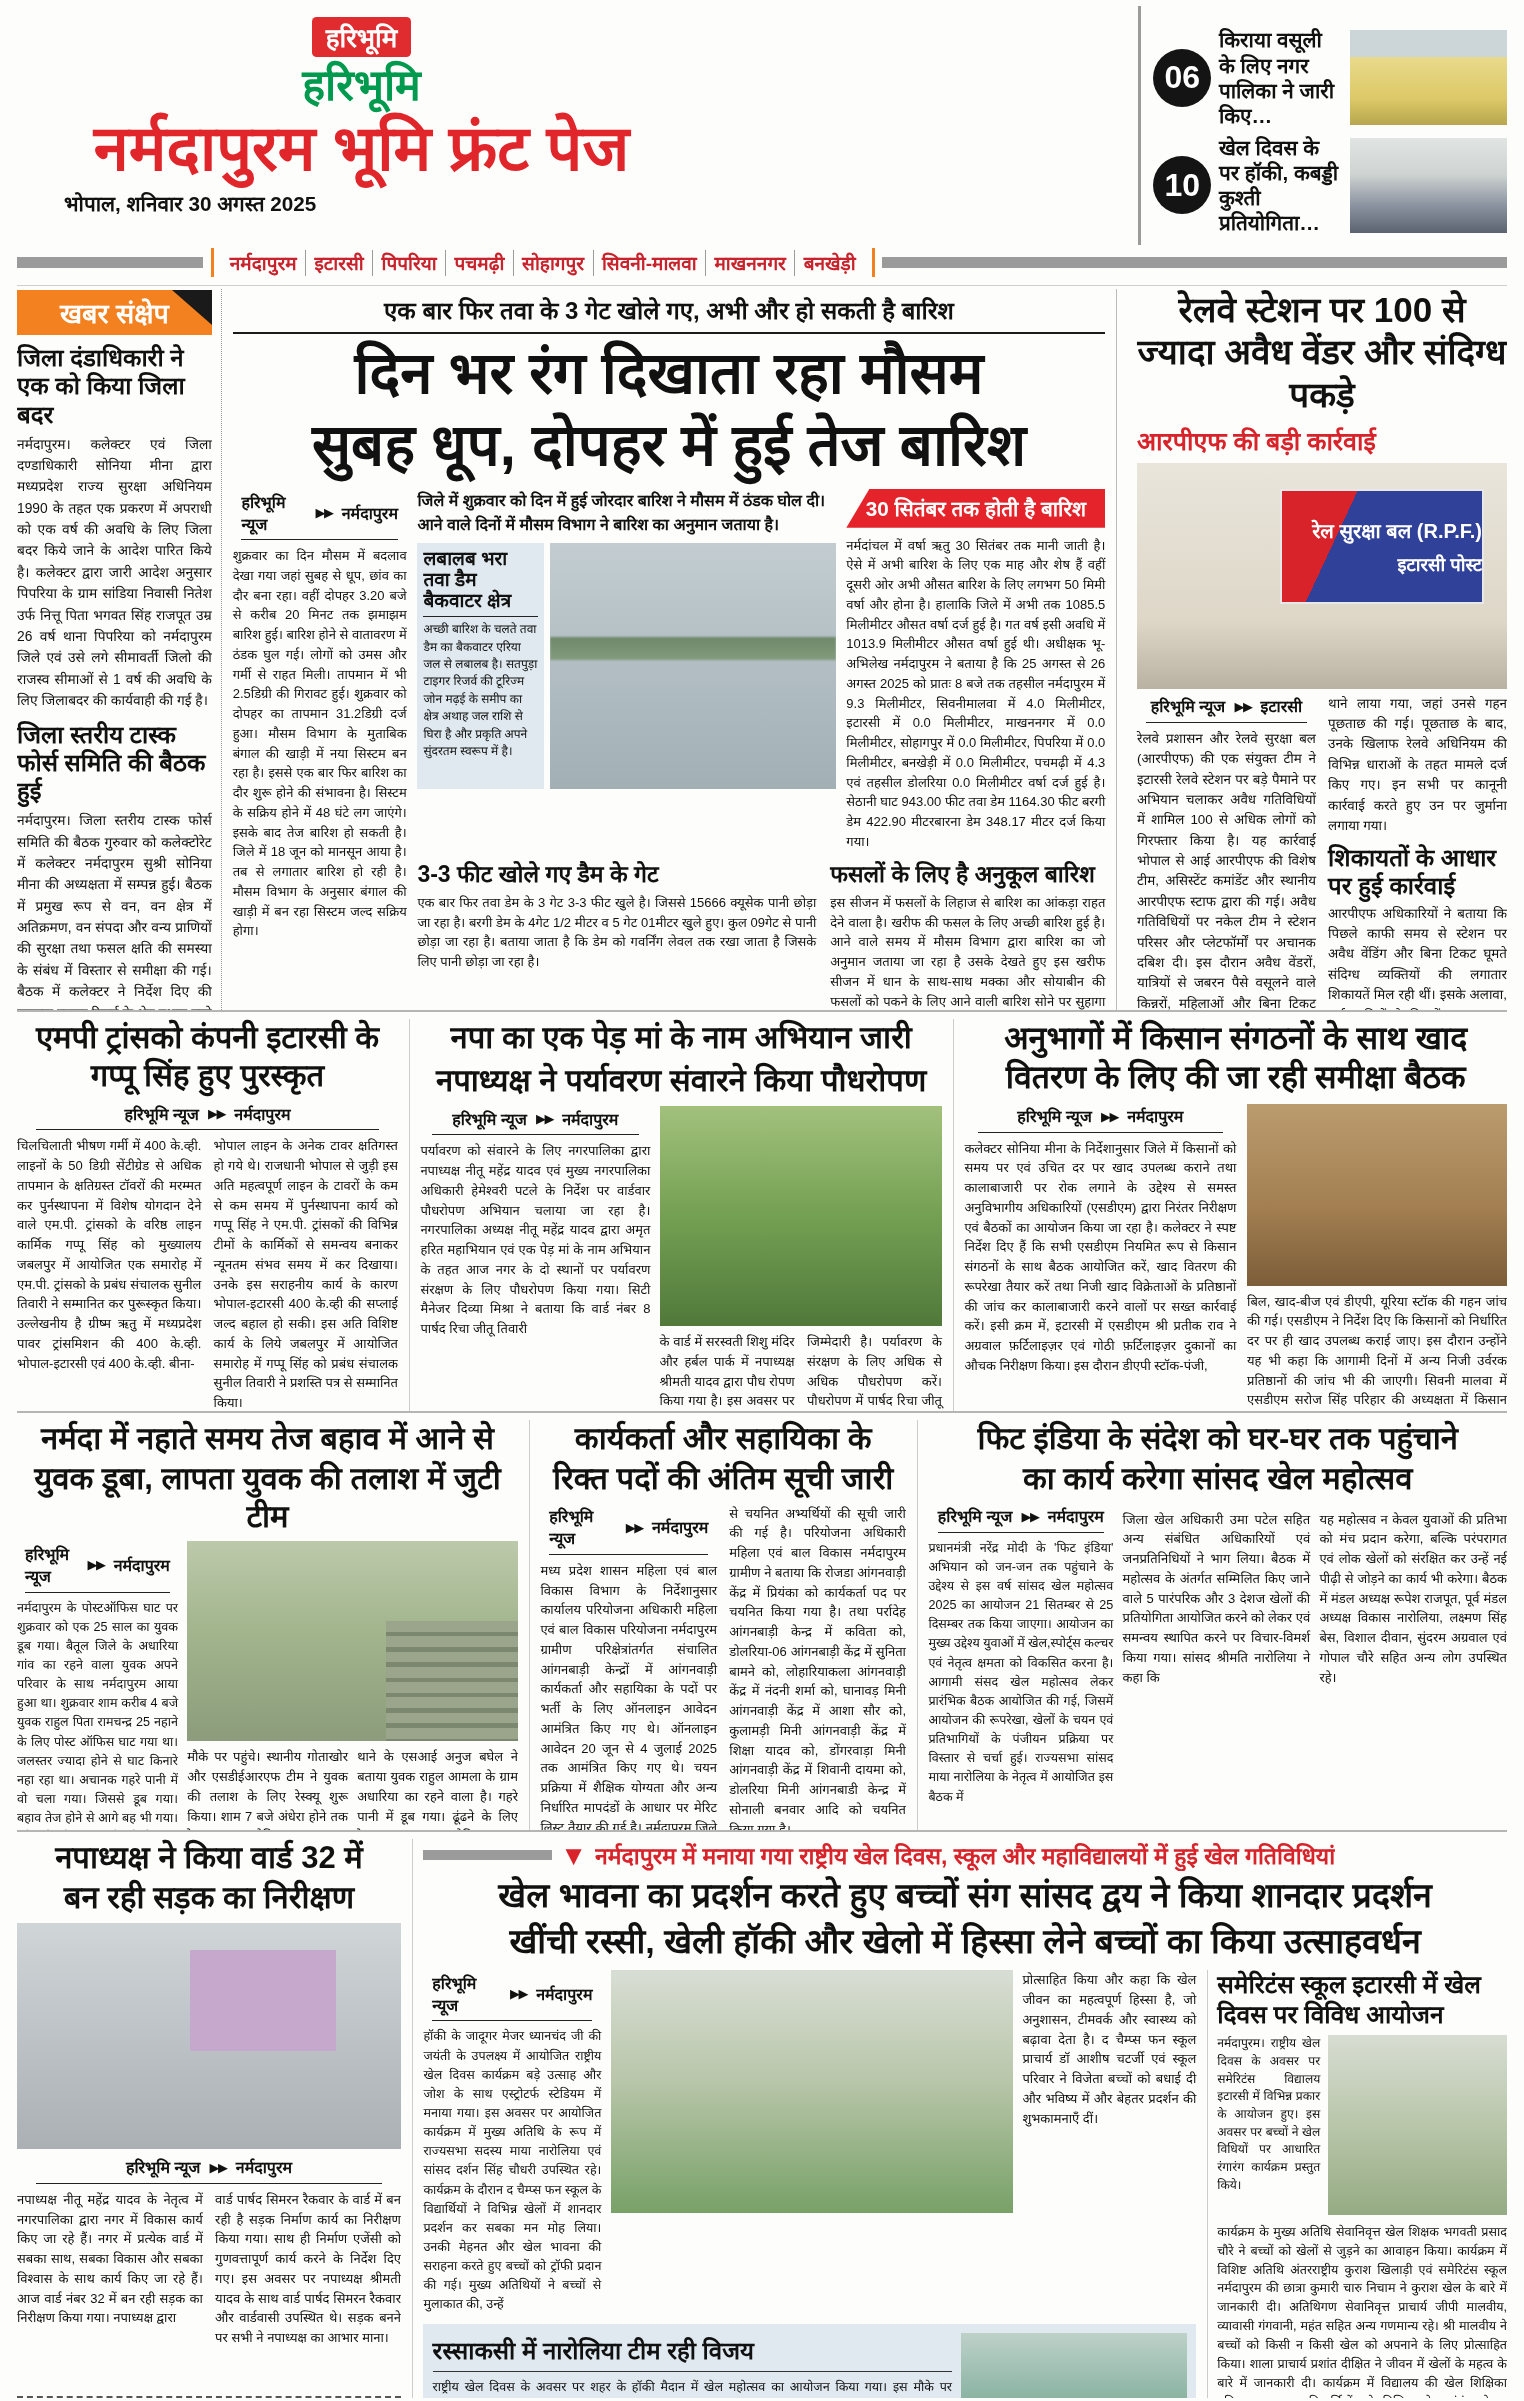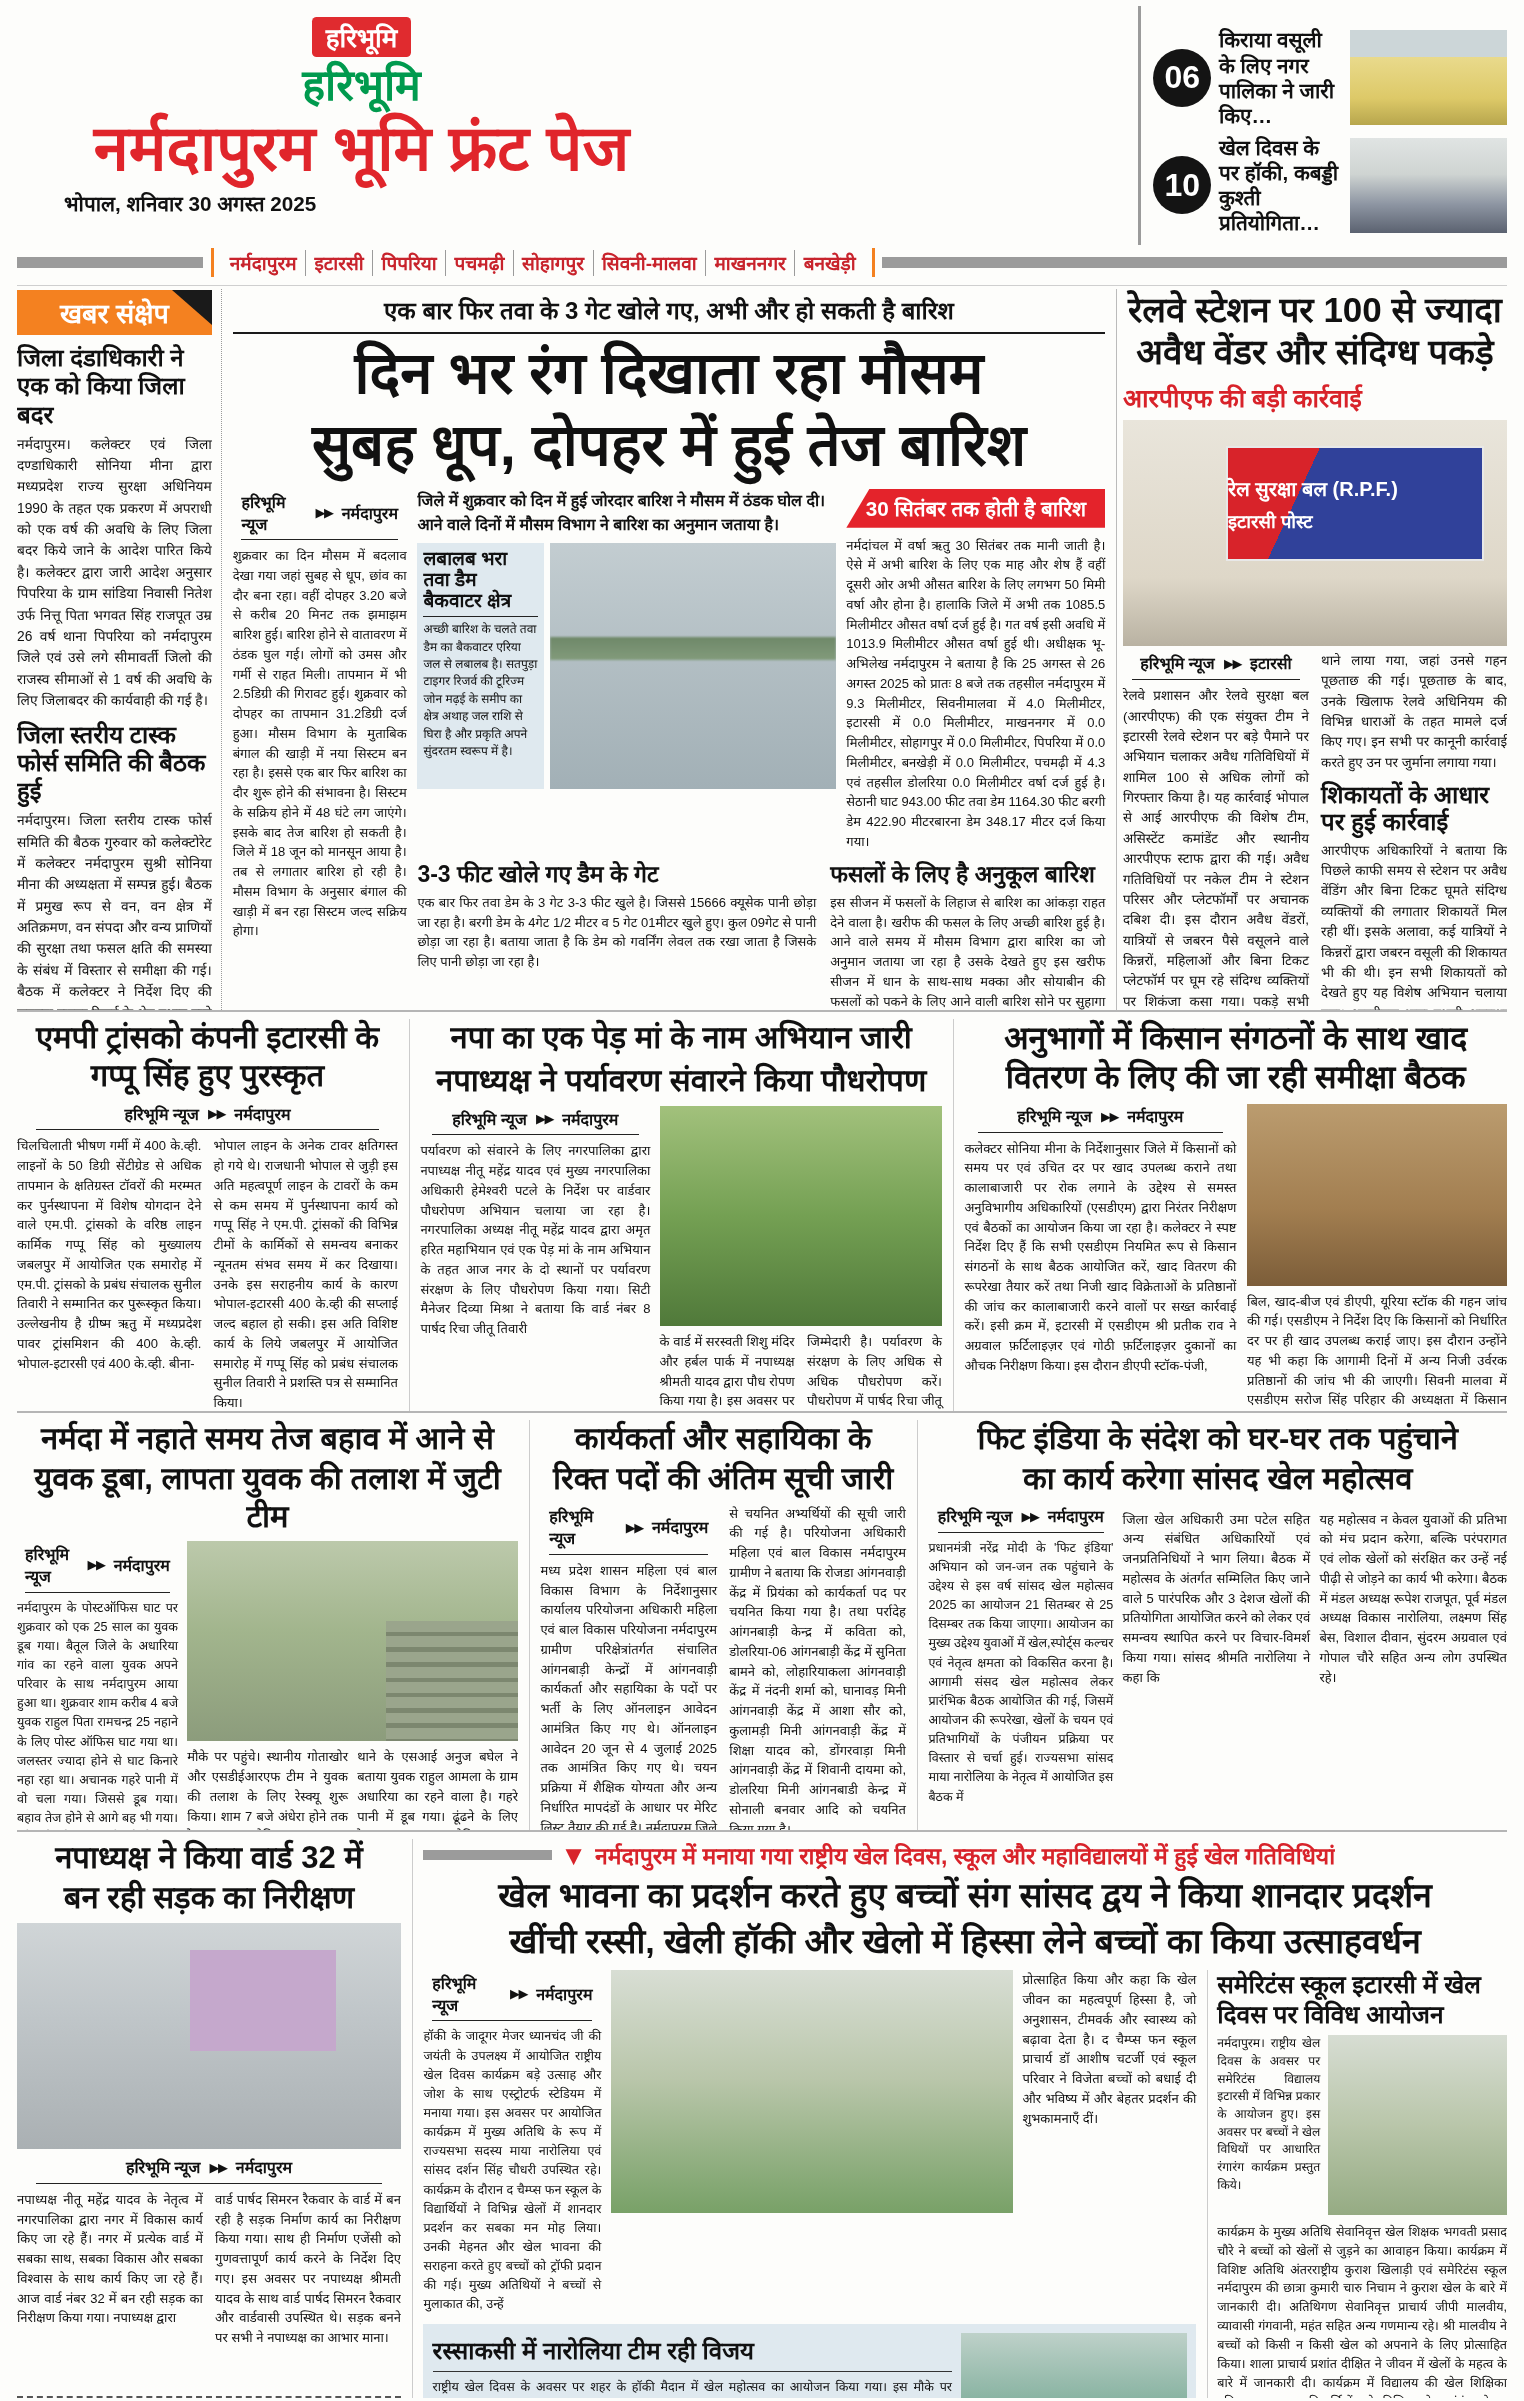--- a/index.html
+++ b/index.html
@@ -63,25 +63,25 @@
   .bluebox p{font-size:12px;line-height:1.45}
   .photo-lake{flex:1;height:246px;background:linear-gradient(180deg,#c3cdd1 0%,#b3bfc4 45%,#a2b0b6 100%)}
   .treeline{position:absolute;top:38%;left:0;right:0;height:23px;background:linear-gradient(180deg,#5d7a52,#77936a);filter:blur(0.8px);opacity:.8}
   .redcol{width:259px;flex-shrink:0}
   .redbox-title{background:#e4232b;color:#fff;font-size:20.7px;font-weight:800;text-align:center;padding:5.4px 3.1px;clip-path:polygon(23px 0,100% 0,100% 100%,0 100%)}
   .redbox-body{font-size:13px;line-height:1.52;padding-top:7.7px;text-align:justify}
   .wx-bottom{display:flex;gap:13.8px;margin-top:9.2px}
   .gates{flex:1.45}
   .crops{flex:1}
 
-  .railway{flex:1;padding-left:6px;border-left:1.5px solid #bbb;overflow:hidden}
+  .railway{flex:1;padding-left:20px;border-left:1.5px solid #bbb;overflow:hidden}
   .rw-headline{font-size:35px;font-weight:800;line-height:1.22;text-align:center}
   .rw-sub{color:#d8232a;font-size:25px;font-weight:800;text-align:left;margin:6.1px 0}
   .photo-rpf{height:226px;background:linear-gradient(180deg,#e9e5db 0%,#ded7c8 70%,#b9b2a2 100%)}
-  .rpf-sign{position:absolute;right:23px;top:26px;width:258px;height:115px;background:linear-gradient(115deg,#d8232a 30%,#30419a 30%);border:2.3px solid #e8e8e8;display:flex;flex-direction:column;align-items:flex-start;justify-content:center;color:#fff;font-weight:800;text-align:center}
+  .rpf-sign{position:absolute;right:23px;top:26px;width:204px;height:115px;background:linear-gradient(115deg,#d8232a 30%,#30419a 30%);border:2.3px solid #e8e8e8;display:flex;flex-direction:column;align-items:flex-end;justify-content:center;color:#fff;font-weight:800;text-align:center}
   .rpf-sign .l1{font-size:20px}
   .rpf-sign .l2{font-size:18.4px;margin-top:6.1px}
   .rw-cols{display:flex;gap:12.2px;margin-top:4.6px}
   .rw-cols>div{flex:1}
   .rw-cols .jtxt{font-size:13.4px}
   .rw-h3{font-size:24px;font-weight:800;line-height:1.15;margin:7.7px 0 4.6px}
 
   
   .hrule{border-top:2.3px solid #b5b5b5}
   .row2{display:flex;height:401px;padding-top:7.7px;gap:10.7px}

